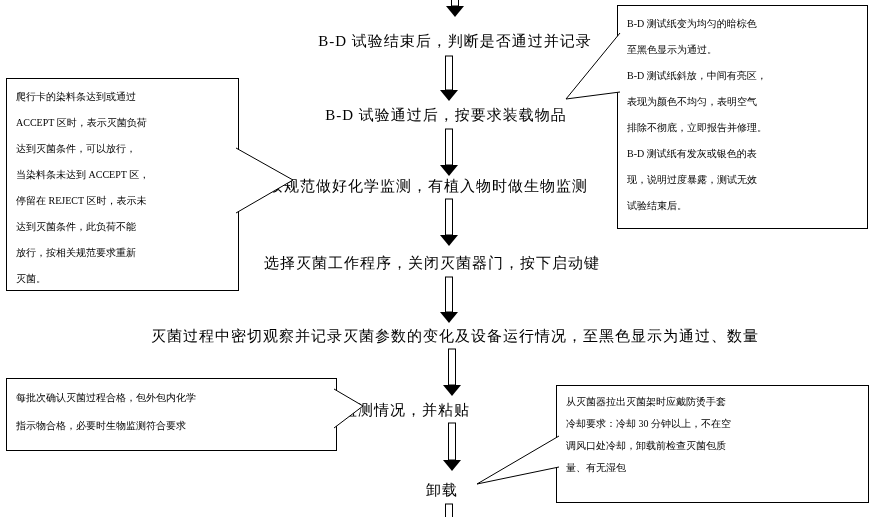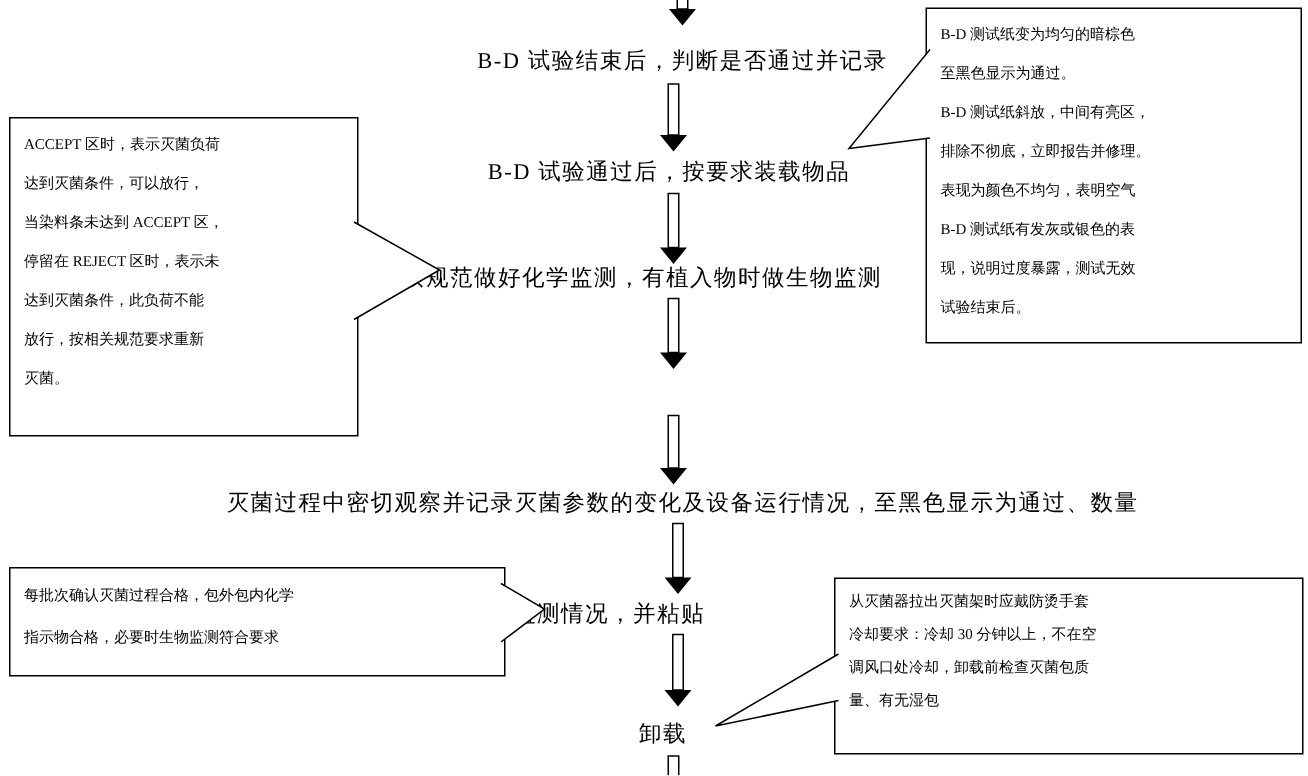--- a/index.html
+++ b/index.html
@@ -44,40 +44,42 @@
   .tail { fill: #ffffff; stroke: #000000; stroke-width: 1; }
 </style>
 </head>
 <body>
 
 <div class="canvas">
 
   <div class="step" style="left:280px; top:32px;  width:350px;">B-D 试验结束后，判断是否通过并记录</div>
   <div class="step" style="left:286px; top:106px; width:320px;">B-D 试验通过后，按要求装载物品</div>
   <div class="step" style="left:253px; top:177px; width:350px;">按规范做好化学监测，有植入物时做生物监测</div>
+  <div class="step" style="left:257px; top:254px; width:350px;">选择灭菌工作程序，关闭灭菌器门，按下启动键</div>
   <div class="step" style="left:105px; top:327px; width:700px;">灭菌过程中密切观察并记录灭菌参数的变化及设备运行情况，至黑色显示为通过、数量</div>
   <div class="step" style="left:290px; top:401px; width:200px;">检查监测情况，并粘贴</div>
   <div class="step" style="left:392px; top:481px; width:100px;font-family:Liberation Serif, serif;">卸载</div>
 
   <div class="callout lh26" style="left:6px; top:78px; width:233px; height:213px;">
+    <div class="cl">爬行卡的染料条达到或通过</div>
     <div class="cl">ACCEPT 区时，表示灭菌负荷</div>
     <div class="cl">达到灭菌条件，可以放行，</div>
     <div class="cl">当染料条未达到 ACCEPT 区，</div>
     <div class="cl">停留在 REJECT 区时，表示未</div>
     <div class="cl">达到灭菌条件，此负荷不能</div>
     <div class="cl">放行，按相关规范要求重新</div>
     <div class="cl">灭菌。</div>
   </div>
 
   <div class="callout lh26" style="left:617px; top:5px; width:251px; height:224px;">
     <div class="cl">B-D 测试纸变为均匀的暗棕色</div>
     <div class="cl">至黑色显示为通过。</div>
     <div class="cl">B-D 测试纸斜放，中间有亮区，</div>
+    <div class="cl">表现为颜色不均匀，表明空气</div>
     <div class="cl">排除不彻底，立即报告并修理。</div>
-    <div class="cl">表现为颜色不均匀，表明空气</div>
     <div class="cl">B-D 测试纸有发灰或银色的表</div>
     <div class="cl">现，说明过度暴露，测试无效</div>
     <div class="cl">试验结束后。</div>
   </div>
 
   <div class="callout lh28" style="left:6px; top:378px; width:331px; height:73px;">
     <div class="cl">每批次确认灭菌过程合格，包外包内化学</div>
     <div class="cl">指示物合格，必要时生物监测符合要求</div>
   </div>
 

